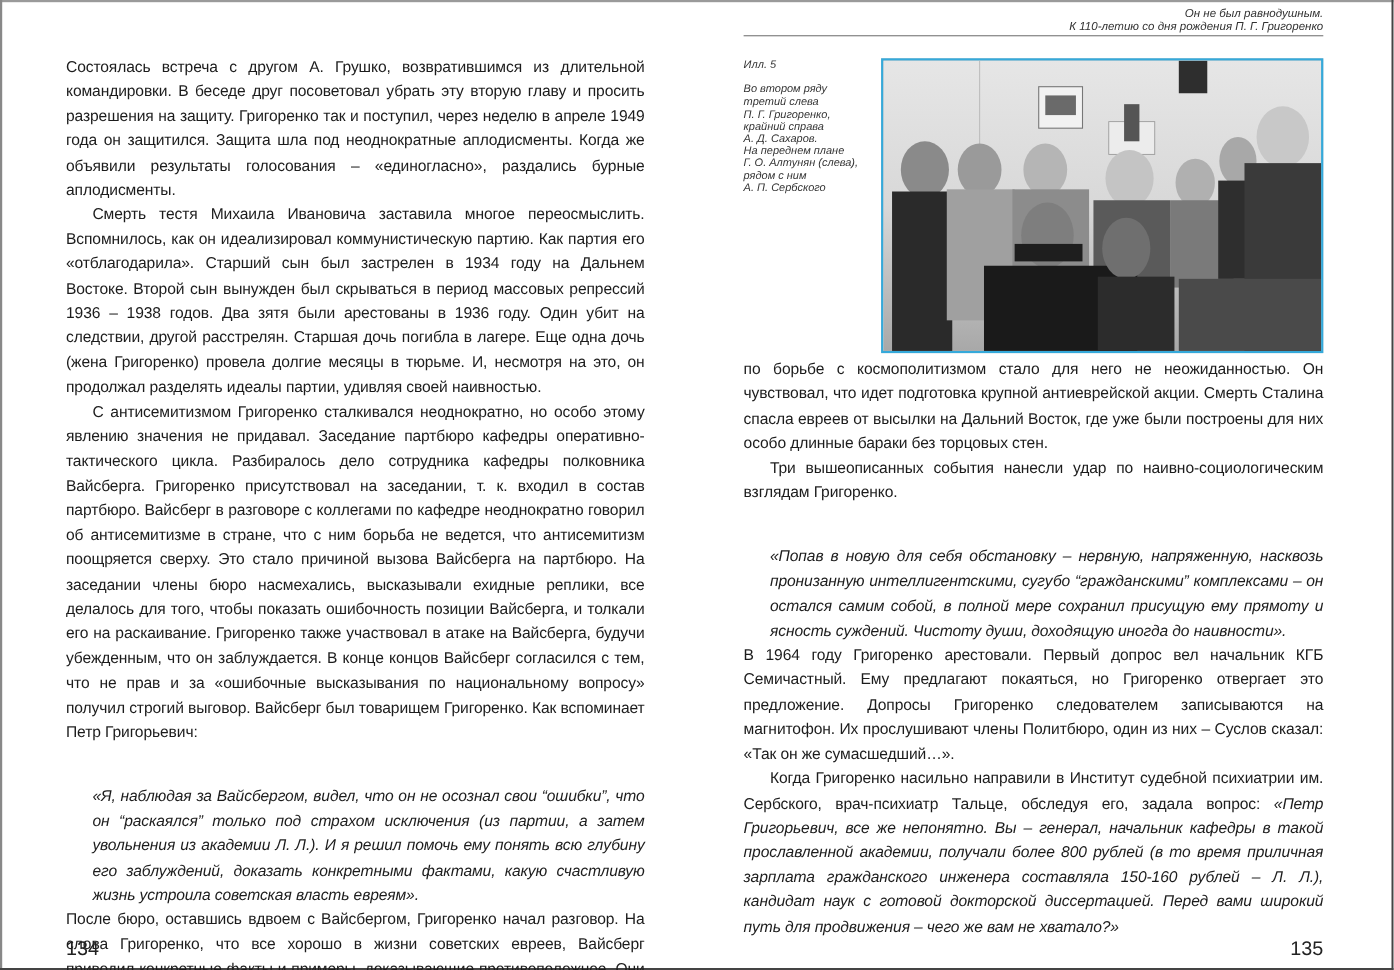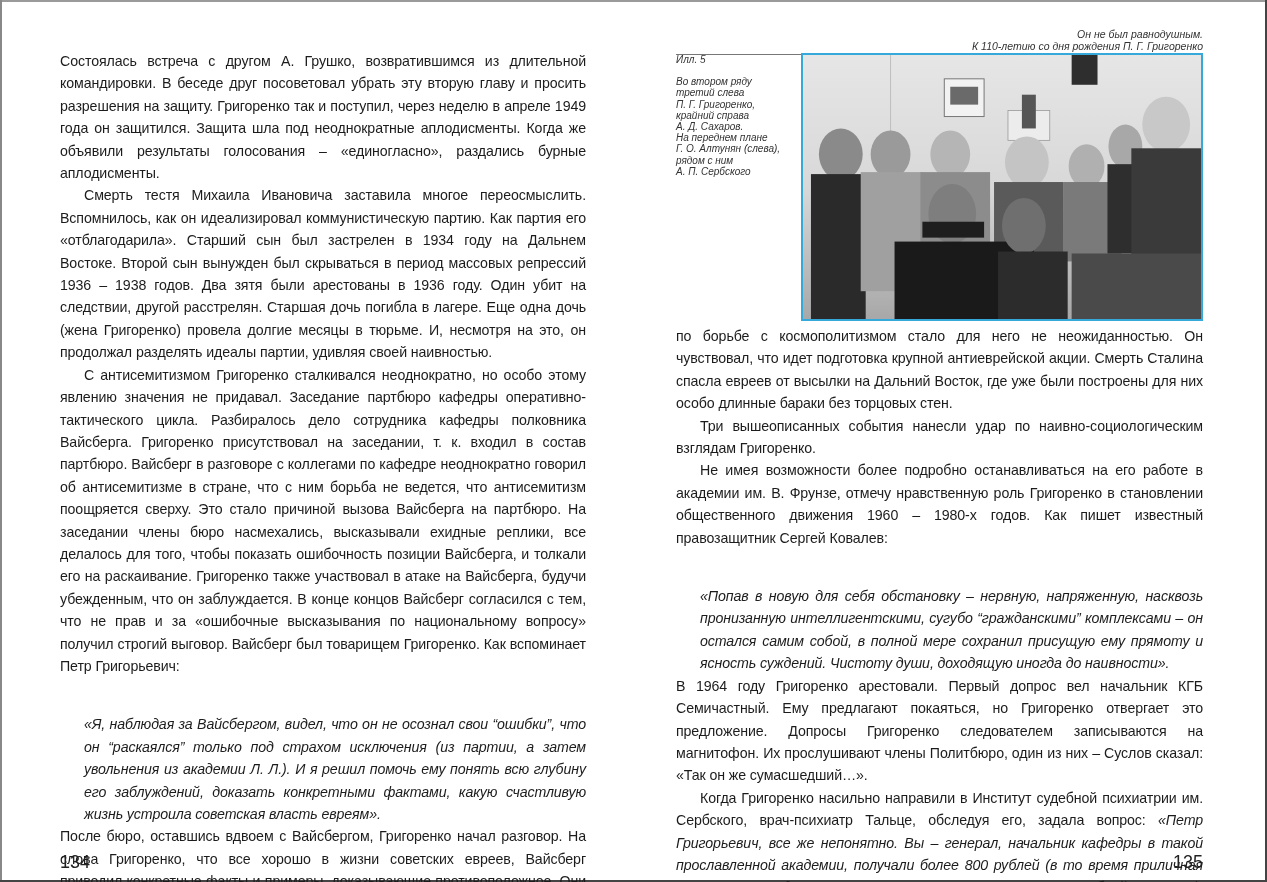--- a/index.html
+++ b/index.html
@@ -20,21 +20,21 @@
   .page-right { left: 676px; width: 527px; }
 
   .running-head {
     position: absolute; top: 31px; left: 0; right: 0;
     font-style: italic; font-size: 10.5px; color: #333;
     line-height: 12px;
     padding-bottom: 2px;
     border-bottom: 1px solid #777;
   }
   .page-left .running-head { text-align: left; }
-  .page-right .running-head { text-align: right; top: 28px; }
+  .page-right .running-head { text-align: right; top: 6px; }
 
   .body-text {
     position: absolute; left: 0; right: 0;
     font-size: 14.2px; line-height: 22.4px;
     text-align: justify;
     letter-spacing: -0.1px;
   }
   .page-left .body-text { top: 50px; }
   .body-text p { margin: 0; text-indent: 0; }
   .body-text p.indent { text-indent: 24px; }
@@ -142,21 +142,20 @@
       <rect x="92" y="188" width="140" height="78" fill="#1a1a1a"></rect>
       <ellipse cx="222" cy="172" rx="22" ry="28" fill="#6f6f6f"></ellipse>
       <rect x="196" y="198" width="70" height="68" fill="#2c2c2c"></rect>
       <rect x="270" y="200" width="130" height="66" fill="#4a4a4a"></rect>
     </svg>
   </div>
 
   <div class="body-text">
     <p>по борьбе с космополитизмом стало для него не неожиданностью. Он чувствовал, что идет подготовка крупной антиеврейской акции. Смерть Сталина спасла евреев от высылки на Дальний Восток, где уже были построены для них особо длинные бараки без торцовых стен.</p>
     <p class="indent">Три вышеописанных события нанесли удар по наивно-социологическим взглядам Григоренко.</p>
-    <p class="indent">Не имея возможности более подробно останавливаться на его работе в академии им. В. Фрунзе, отмечу нравственную роль Григоренко в становлении общественного движения 1960 – 1980-х годов. Как пишет известный правозащитник Сергей Ковалев:</p>
     <p class="quote">«Попав в новую для себя обстановку – нервную, напряженную, насквозь пронизанную интеллигентскими, сугубо “гражданскими” комплексами – он остался самим собой, в полной мере сохранил присущую ему прямоту и ясность суждений. Чистоту души, доходящую иногда до наивности».</p>
     <p>В 1964 году Григоренко арестовали. Первый допрос вел начальник КГБ Семичастный. Ему предлагают покаяться, но Григоренко отвергает это предложение. Допросы Григоренко следователем записываются на магнитофон. Их прослушивают члены Политбюро, один из них – Суслов сказал: «Так он же сумасшедший…».</p>
     <p class="indent"><span>Когда Григоренко насильно направили в Институт судебной психиатрии им. Сербского, врач-психиатр Тальце, обследуя его, задала вопрос: </span><em>«Петр Григорьевич, все же непонятно. Вы – генерал, начальник кафедры в такой прославленной академии, получали более 800 рублей (в то время приличная зарплата гражданского инженера составляла 150-160 рублей – Л. Л.), кандидат наук с готовой докторской диссертацией. Перед вами широкий путь для продвижения – чего же вам не хватало?»</em></p>
 
   </div>
 
   <div class="folio">135</div>
 </div>
 
 </body></html>

